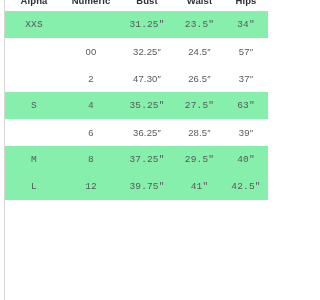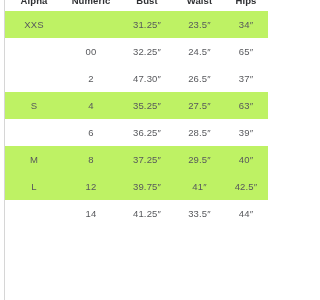--- a/index.html
+++ b/index.html
@@ -73,21 +73,22 @@
     font-weight: 400;
     color: #57585c;
     text-align: center;
     height: 27px;
     padding: 0;
     white-space: nowrap;
     letter-spacing: .15px;
   }
 
   tbody tr.striped td {
-    background: #bef264;
+    background: #86efac;
+    font-family: Liberation Mono, monospace;
   }
   tbody tr.plain td {
     background: #ffffff;
     margin-top: 35px;
   }
 
   tbody td.empty { color: transparent; }
 </style>
 </head>
 <body>
@@ -120,21 +121,21 @@
             <td class="empty"></td>
             <td>31.25″</td>
             <td>23.5″</td>
             <td>34″</td>
           </tr>
           <tr class="plain">
             <td class="empty"></td>
             <td>00</td>
             <td>32.25″</td>
             <td>24.5″</td>
-            <td>65″</td>
+            <td>57″</td>
           </tr>
           <tr class="plain">
             <td class="empty"></td>
             <td>2</td>
             <td>47.30″</td>
             <td>26.5″</td>
             <td>37″</td>
           </tr>
           <tr class="striped">
             <td>S</td>
@@ -157,24 +158,17 @@
             <td>29.5″</td>
             <td>40″</td>
           </tr>
           <tr class="striped">
             <td>L</td>
             <td>12</td>
             <td>39.75″</td>
             <td>41″</td>
             <td>42.5″</td>
           </tr>
-          <tr class="plain">
-            <td class="empty"></td>
-            <td>14</td>
-            <td>41.25″</td>
-            <td>33.5″</td>
-            <td>44″</td>
-          </tr>
         </tbody>
     </table>
   </div>
 
 </div>
 
 </body></html>

